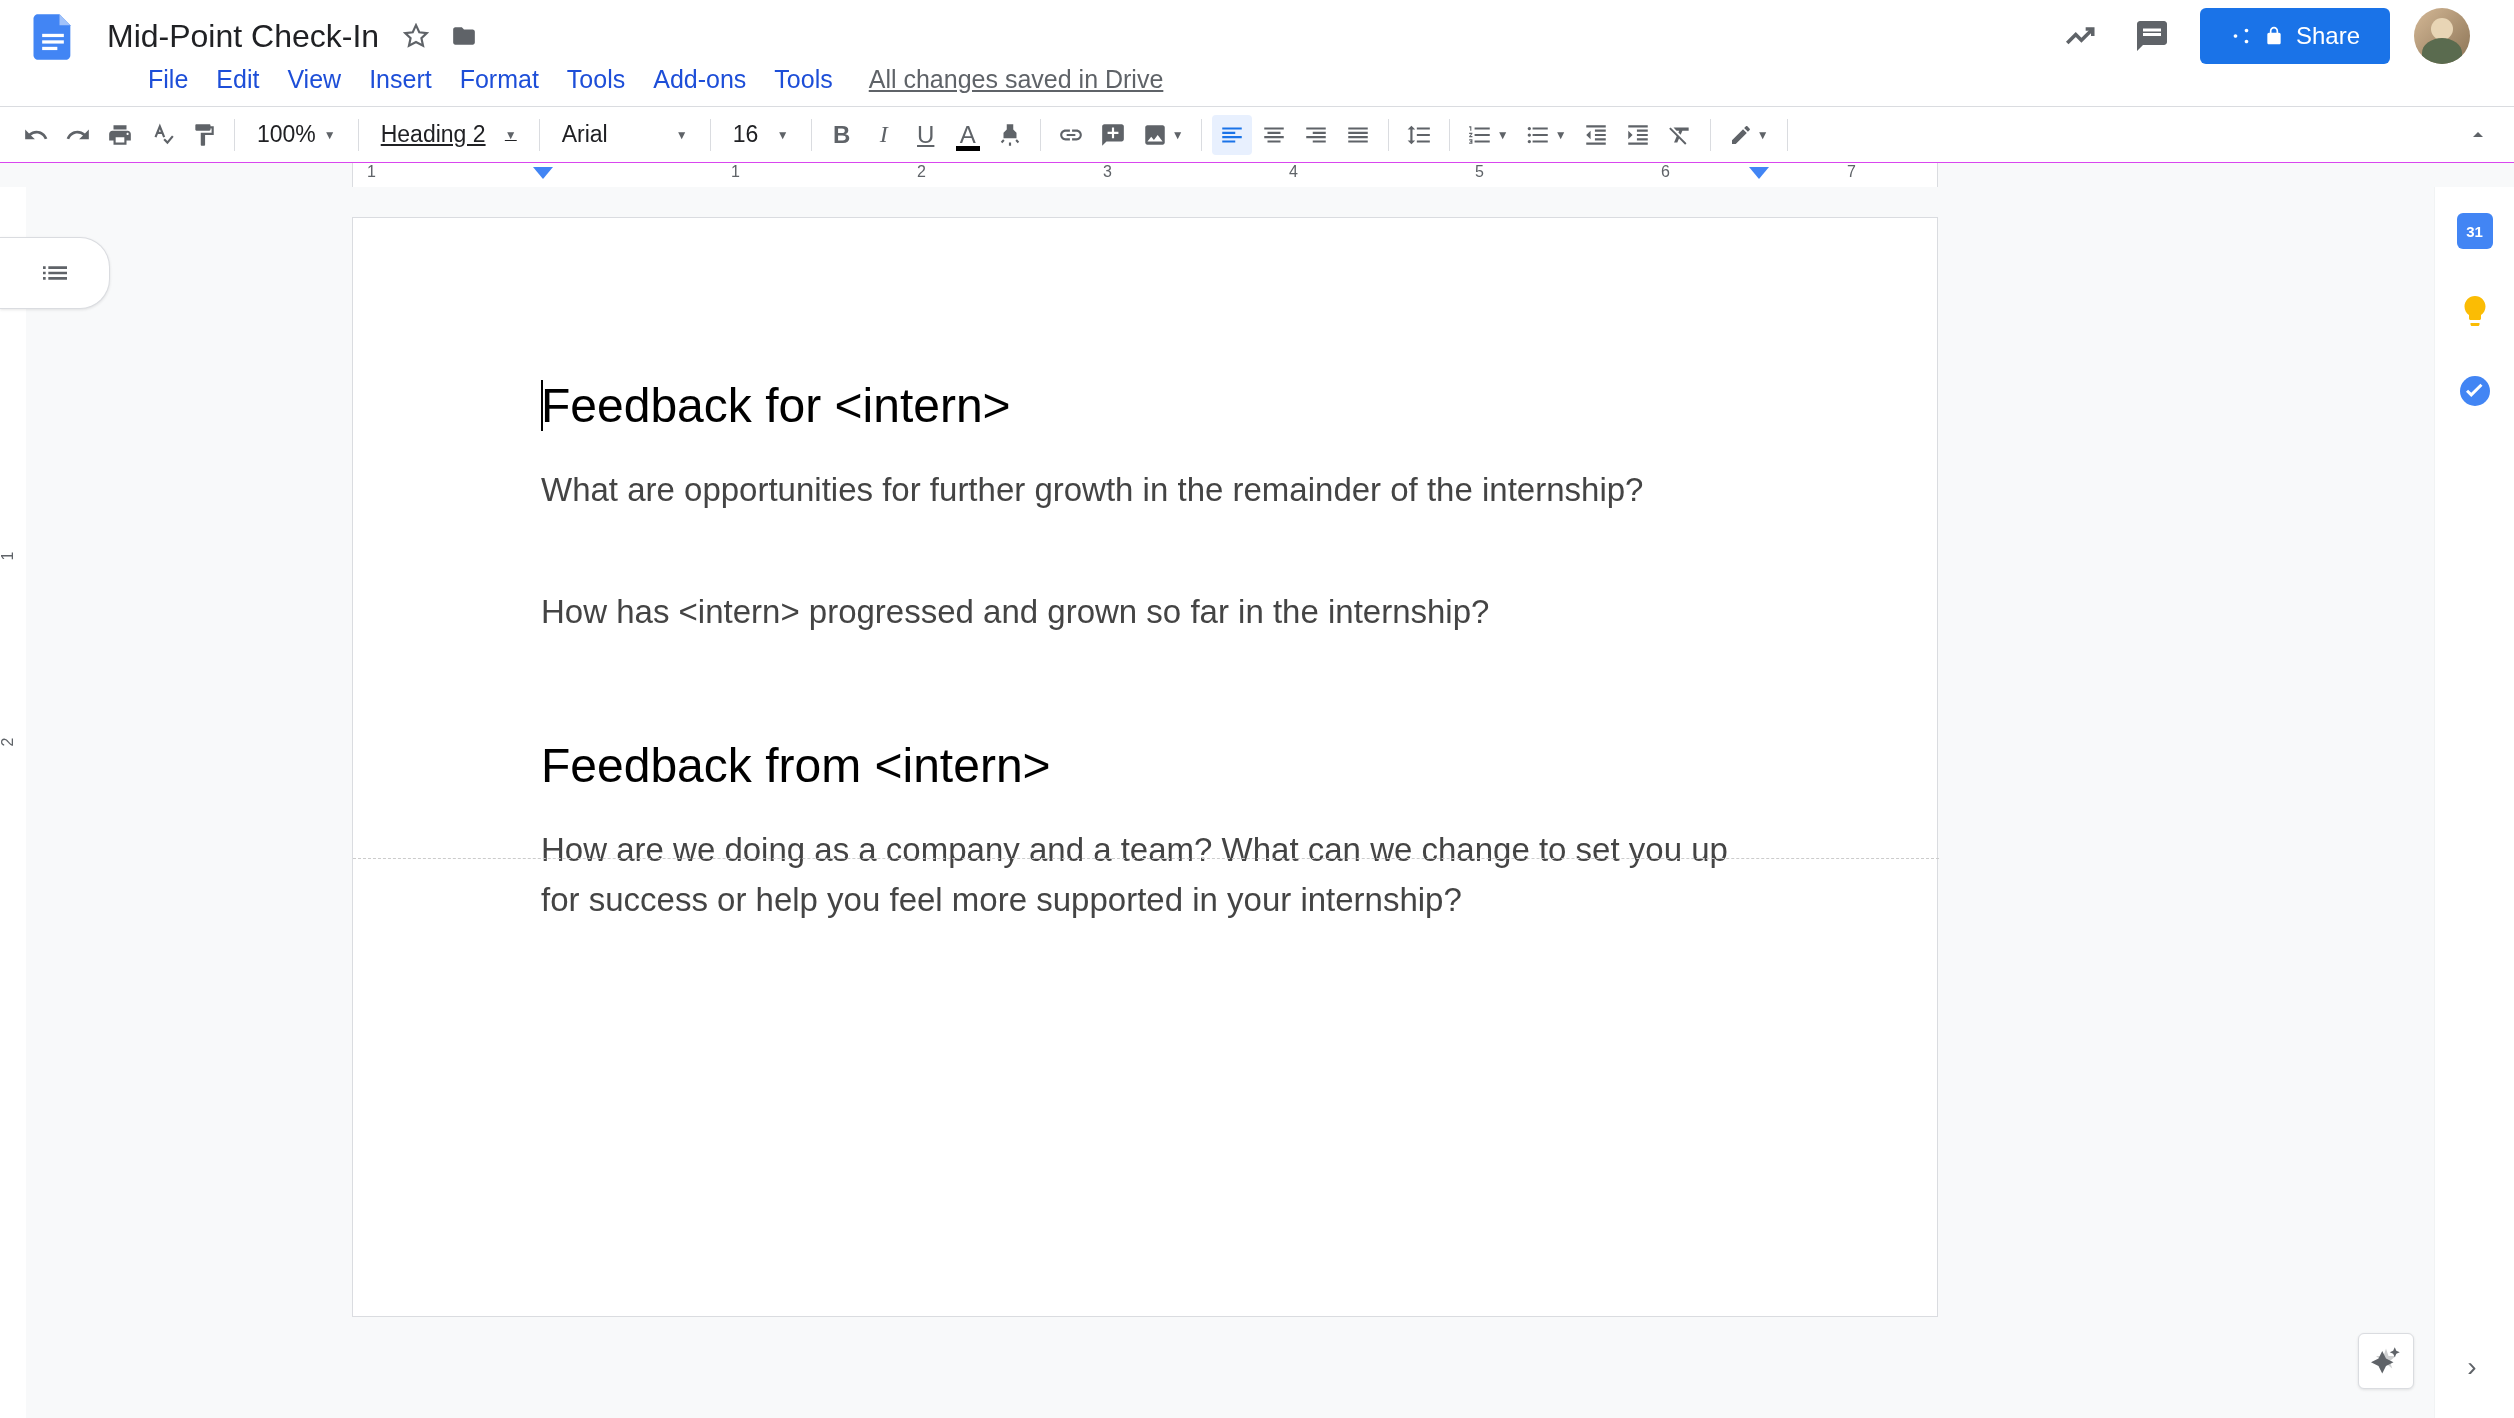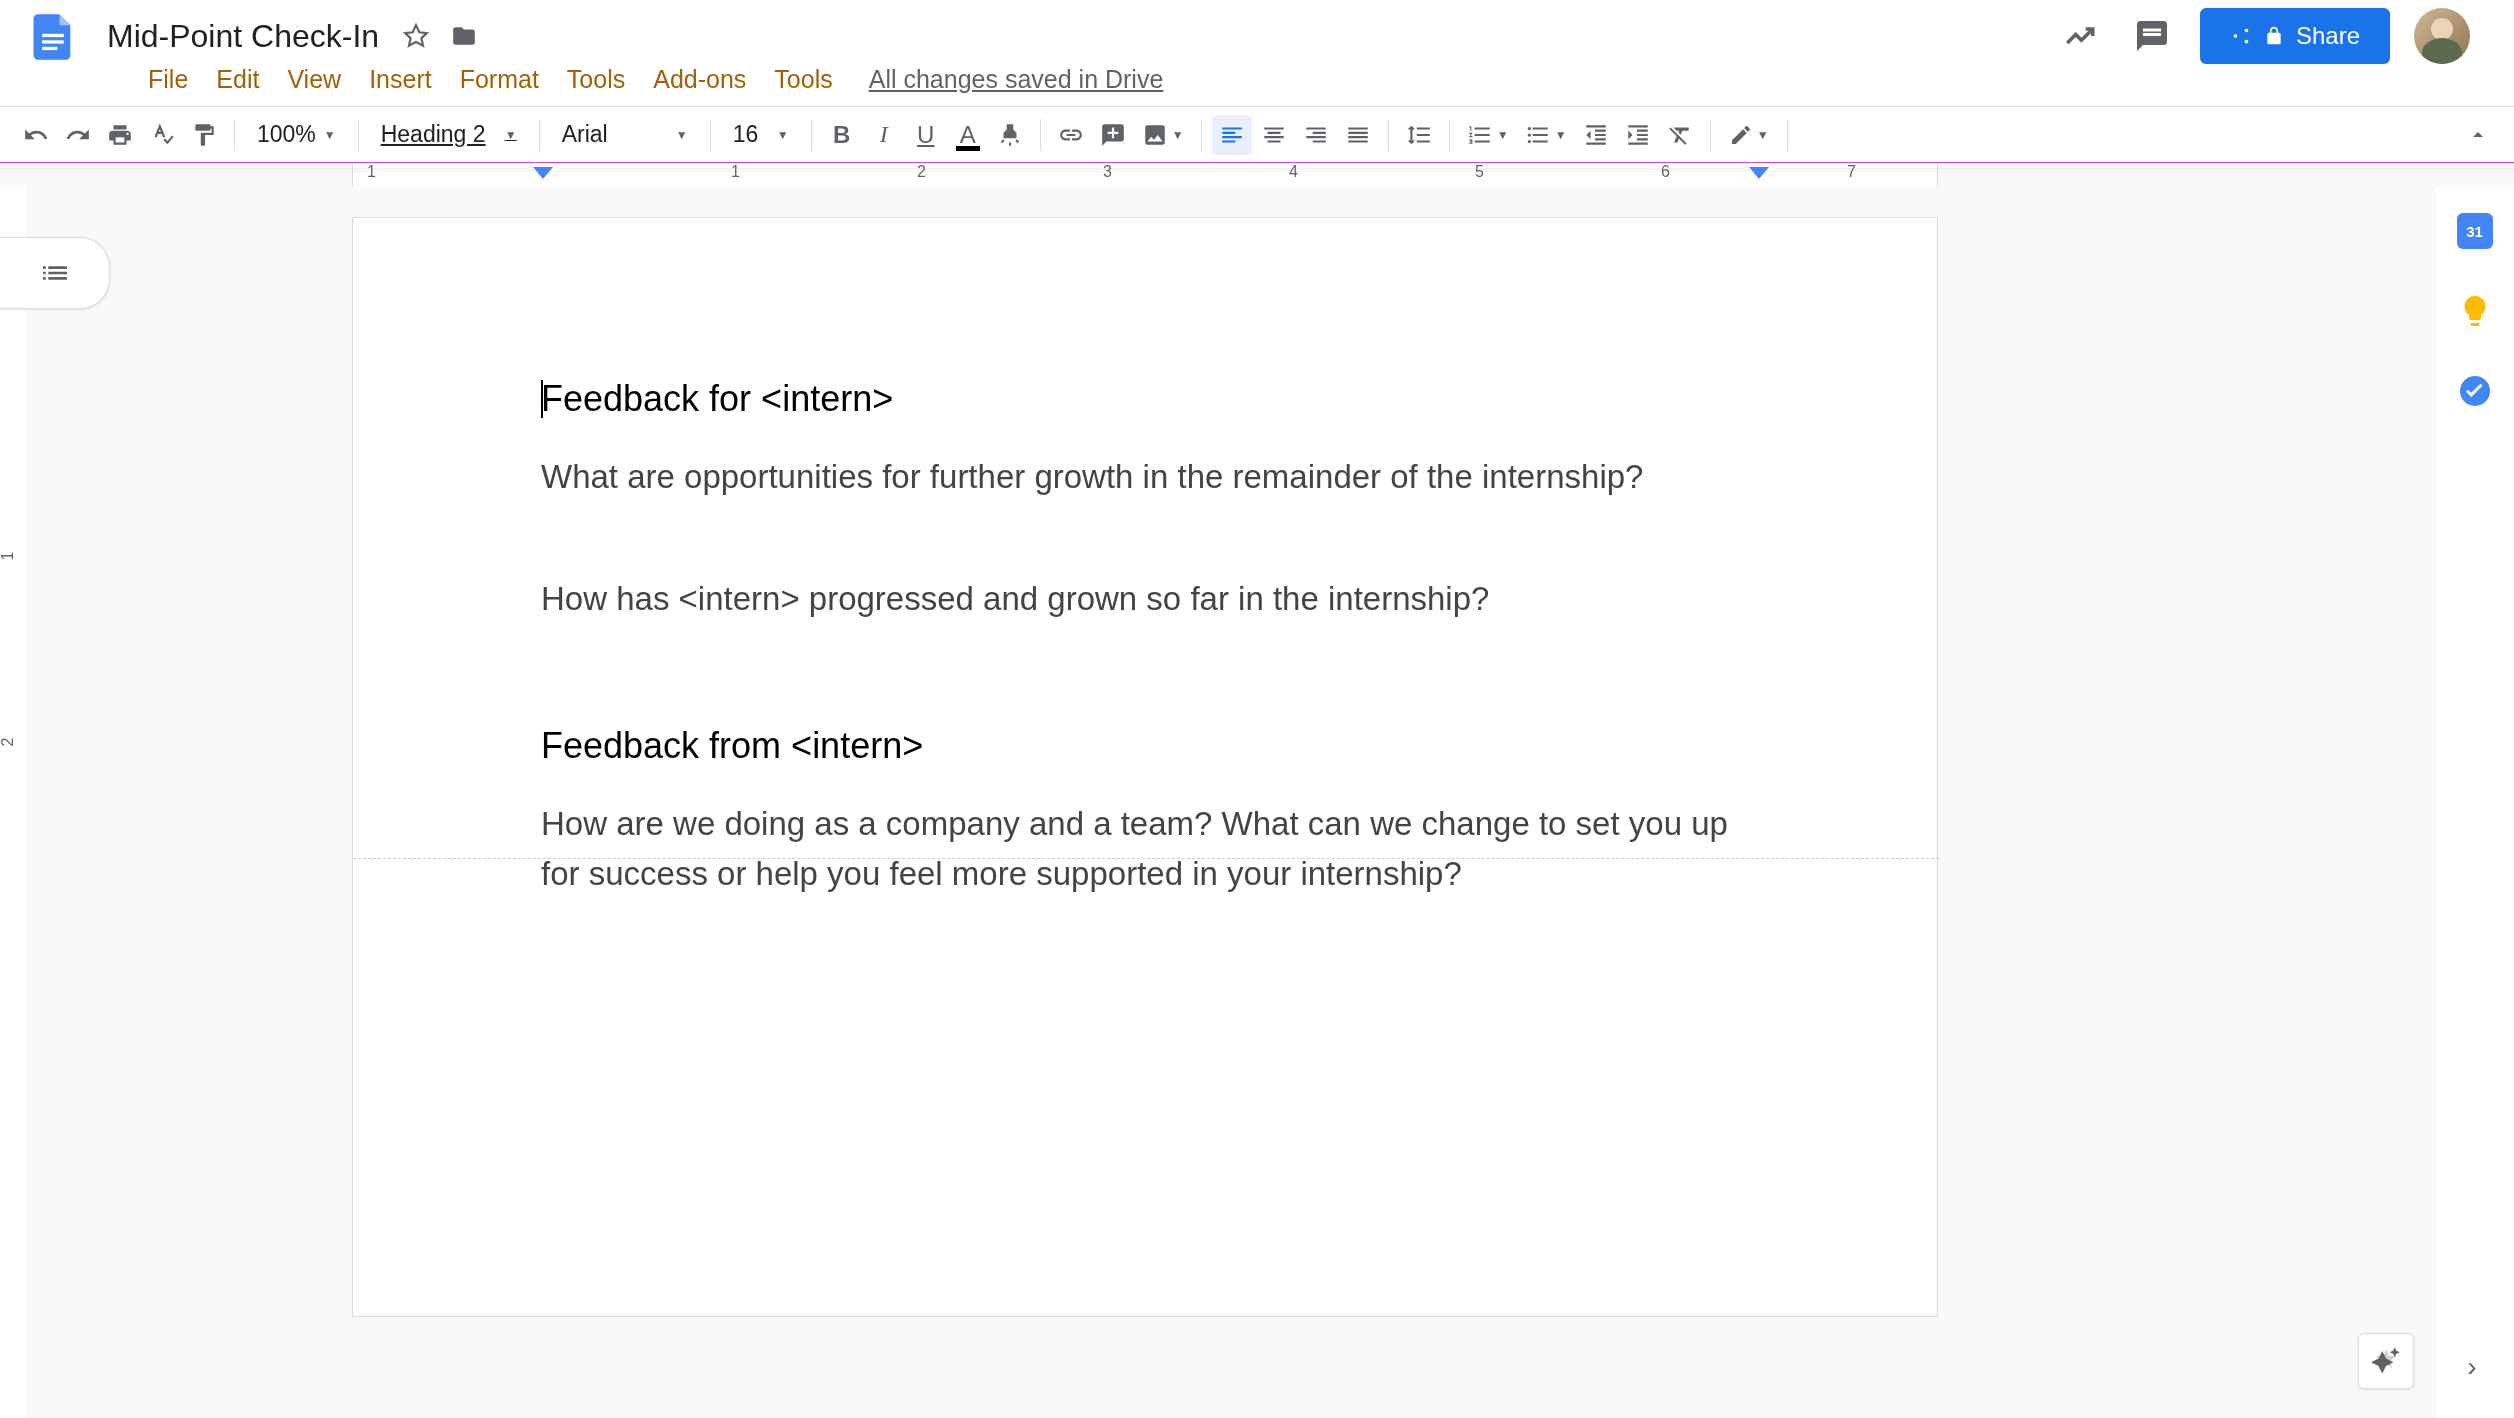--- a/index.html
+++ b/index.html
@@ -14,21 +14,21 @@
 .star-btn, .folder-btn { width:40px; height:40px; display:flex; align-items:center; justify-content:center; cursor:pointer; border-radius:50%; margin-left:8px; }
 .header-right { margin-left:auto; display:flex; align-items:center; gap:24px; padding-right:24px; }
 .activity-btn, .comments-btn { width:48px; height:48px; display:flex; align-items:center; justify-content:center; cursor:pointer; border-radius:50%; }
 .share-btn { background:#1a73e8; color:#fff; border:none; border-radius:6px; padding:14px 30px; font-size:24px; font-weight:500; display:flex; align-items:center; gap:12px; cursor:pointer; font-family:'Google Sans',Arial,sans-serif; }
 .avatar { width:56px; height:56px; border-radius:50%; background:linear-gradient(135deg,#d4b896,#8b7355); position:relative; overflow:hidden; cursor:pointer; }
 .avatar::before { content:''; position:absolute; top:10px; left:50%; transform:translateX(-50%); width:22px; height:22px; background:#e8d5b5; border-radius:50%; }
 .avatar::after { content:''; position:absolute; bottom:-4px; left:50%; transform:translateX(-50%); width:40px; height:30px; background:#5a6b4f; border-radius:50% 50% 0 0; }
 
 
 .menubar { display:flex; align-items:center; padding:0 20px 8px 136px; gap:4px; height:46px; }
-.menu-item { padding:6px 12px; font-size:25px; color:#a16207; cursor:pointer; border-radius:4px; }
+.menu-item { padding:6px 12px; font-size:25px; color:#1d4ed8; cursor:pointer; border-radius:4px; }
 .save-status { margin-left:20px; font-size:25px; color:#5f6368; text-decoration:underline; cursor:pointer; }
 
 
 .toolbar { background:#fff; border-bottom:1px solid #d946ef; padding:6px 16px; display:flex; align-items:center; gap:2px; height:56px; }
 .tb-btn { width:40px; height:40px; display:flex; align-items:center; justify-content:center; cursor:pointer; border-radius:4px; color:#5f6368; }
 .tb-btn.active { background:#e8f0fe; color:#1a73e8; }
 .tb-sep { width:1px; height:32px; background:#dadce0; margin:0 8px; }
 .tb-select { display:flex; align-items:center; gap:8px; padding:0 12px; height:40px; cursor:pointer; border-radius:4px; font-size:23px; color:#202124; }
 .tb-select.zoom { min-width:100px; justify-content:space-between; }
 .tb-select.style { min-width:160px; justify-content:space-between;text-decoration:underline; }
@@ -46,21 +46,21 @@
 .ruler-marker-left { position:absolute; top:4px; width:0; height:0; border-left:10px solid transparent; border-right:10px solid transparent; border-top:12px solid #4285f4; }
 .ruler-marker-right { position:absolute; top:4px; width:0; height:0; border-left:10px solid transparent; border-right:10px solid transparent; border-top:12px solid #4285f4; }
 
 
 .workspace { background:#f8f9fa; position:relative; height:1232px; overflow:hidden; }
 .outline-tab { position:absolute; left:0; top:50px; background:#fff; border:1px solid #dadce0; border-left:none; border-radius:0 30px 30px 0; width:110px; height:72px; display:flex; align-items:center; justify-content:center; cursor:pointer; box-shadow:0 1px 3px rgba(0,0,0,0.1); }
 .vert-ruler { position:absolute; left:0; top:0; width:26px; height:100%; background:#fff; }
 .vert-ruler-tick { position:absolute; left:4px; font-size:16px; color:#5f6368; transform:rotate(-90deg); }
 
 .page { position:absolute; left:352px; top:30px; width:1586px; background:#fff; border:1px solid #dadce0; min-height:1100px; padding:160px 188px 40px 188px; }
-.doc-heading { font-size:36px; color:#000; font-weight:400; margin-bottom:32px; font-family:Arial; position:relative; }
+.doc-heading { font-size:48px; color:#000; font-weight:400; margin-bottom:32px; font-family:Arial; position:relative; }
 .doc-heading.c1::before { content:''; position:absolute; left:0; top:2px; bottom:2px; width:2px; background:#000; }
 .doc-para { font-size:33px; color:#444; line-height:1.5; margin-bottom:72px; }
 .page-break { position:absolute; left:0; width:1586px; border-top:1px dashed #ccc; }
 
 .sidebar-right { position:absolute; right:0; top:0; width:80px; height:100%; background:#fff; border-left:1px solid #f1f3f4; display:flex; flex-direction:column; align-items:center; padding-top:24px; gap:40px; }
 .sb-icon { width:40px; height:40px; display:flex; align-items:center; justify-content:center; cursor:pointer; border-radius:50%; }
 .calendar-icon { background:#4285f4; color:#fff; border-radius:6px; width:36px; height:36px; position:relative; }
 .calendar-icon::before { content:'31'; position:absolute; top:50%; left:50%; transform:translate(-50%,-45%); font-size:15px; font-weight:bold; }
 .keep-icon { width:36px; height:36px; }
 .tasks-icon { width:36px; height:36px; }

